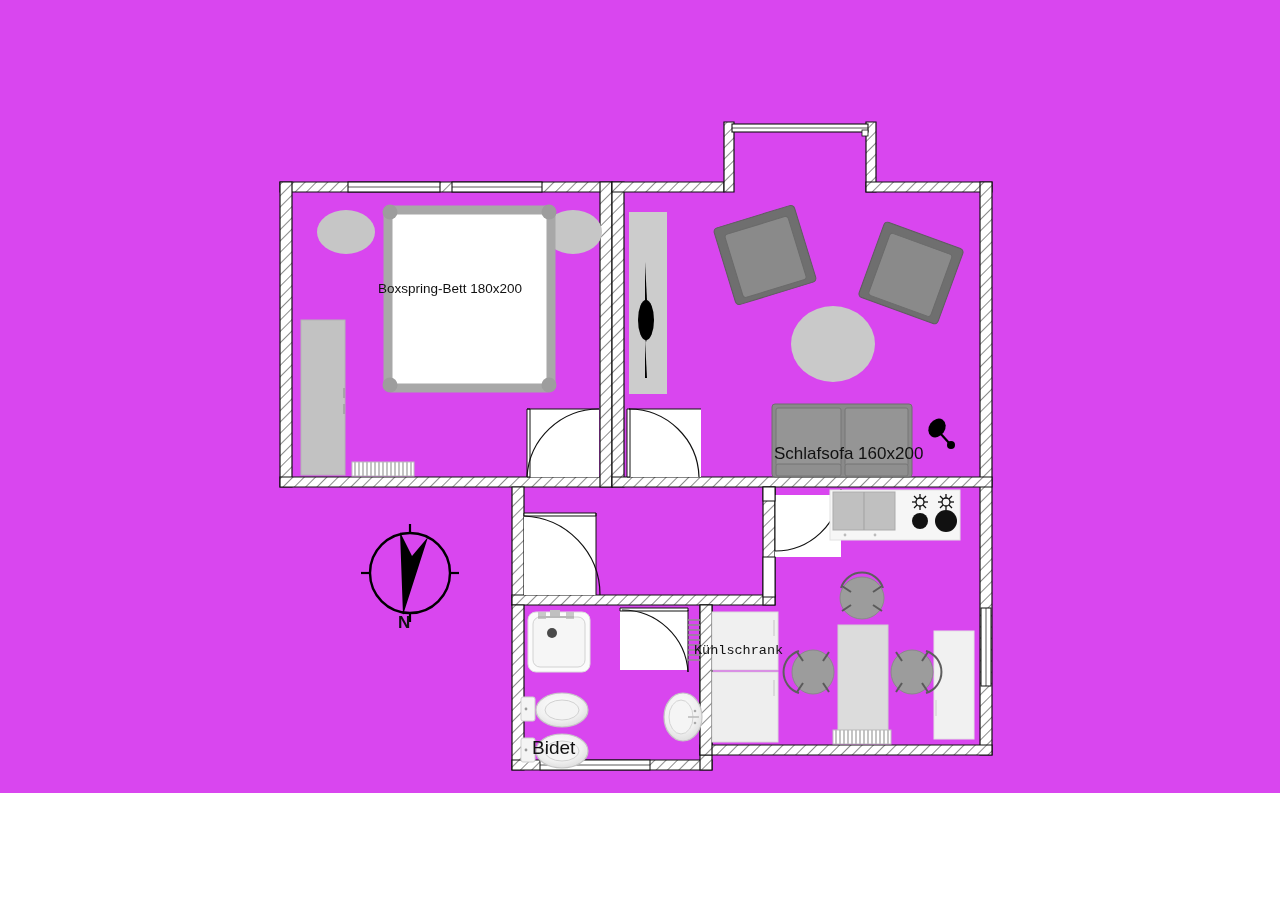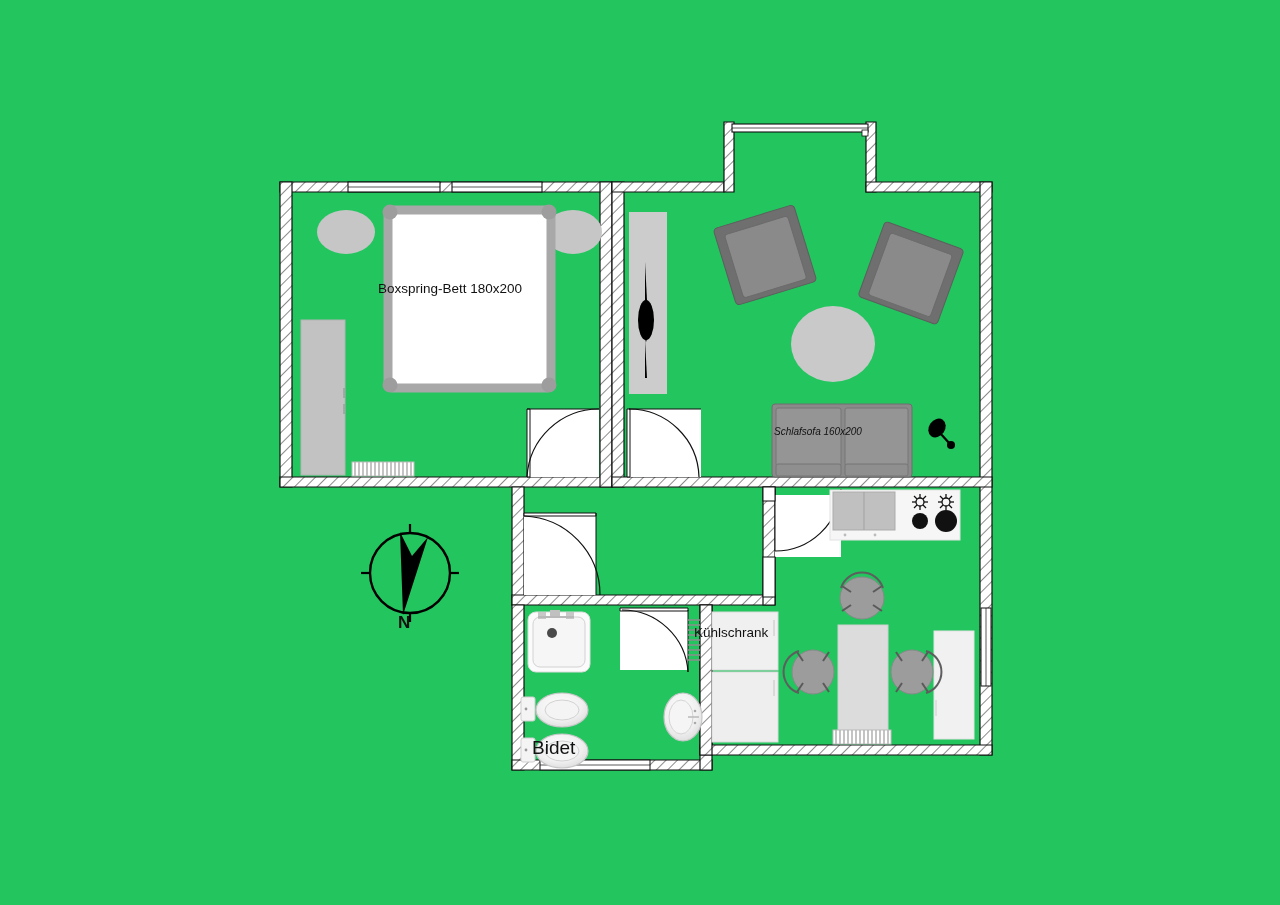--- a/index.html
+++ b/index.html
@@ -1,29 +1,29 @@
 <!DOCTYPE html>
 <html><head>
 <meta charset="utf-8">
 <style>
   html,body{margin:0;padding:0;background:#ffffff;}
   body{width:1280px;height:905px;font-family:"Liberation Sans",sans-serif;overflow:hidden;}
-  #stage{position:relative;width:1280px;height:905px;background:#22c55e;}
+  #stage{position:relative;width:1280px;height:793px;background:#d946ef;}
   svg{display:block;}
   .lbl{
     position:absolute;
     font-family:"Liberation Sans",sans-serif;
     color:#111;
     white-space:nowrap;
     line-height:1;
   }
   .lbl-bed{font-size:13.5px;left:378px;top:282px;}
-  .lbl-sofa{font-size:10px;left:774px;top:427px;font-style:italic;}
+  .lbl-sofa{font-size:17px;left:774px;top:445px;}
   .lbl-bidet{font-size:19px;left:532px;top:738px;}
-  .lbl-fridge{font-size:13.5px;left:694px;top:626px;}
+  .lbl-fridge{font-size:13.5px;left:694px;top:644px;font-family:Liberation Mono, monospace;}
   .lbl-north{font-size:17px;font-weight:700;left:398px;top:614px;}
 </style>
 </head>
 <body>
 
 <div id="stage">
 
   <svg width="1280" height="905" viewBox="0 0 1280 905">
     <defs>
       <pattern id="wallhatch" width="8" height="8" patternTransform="rotate(45)" patternUnits="userSpaceOnUse">

